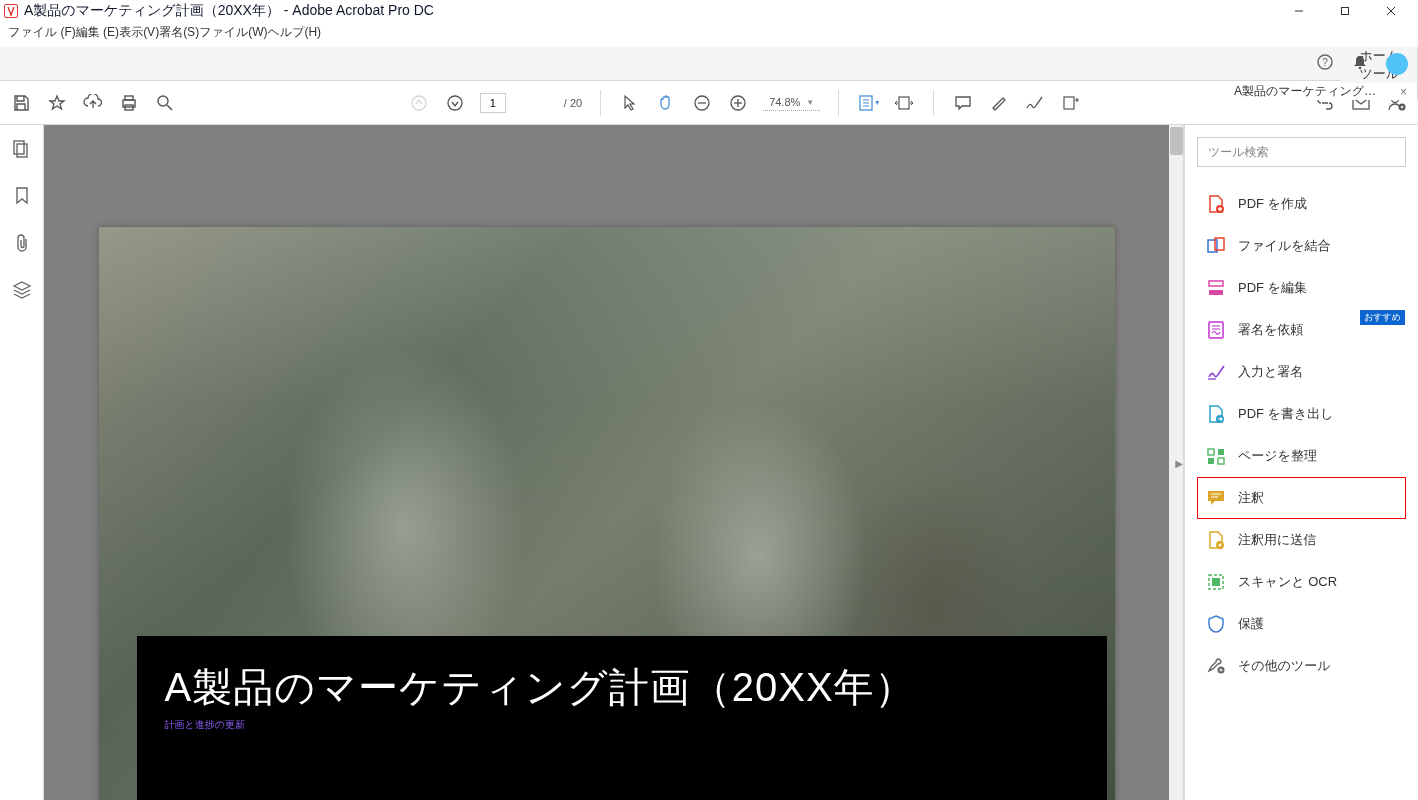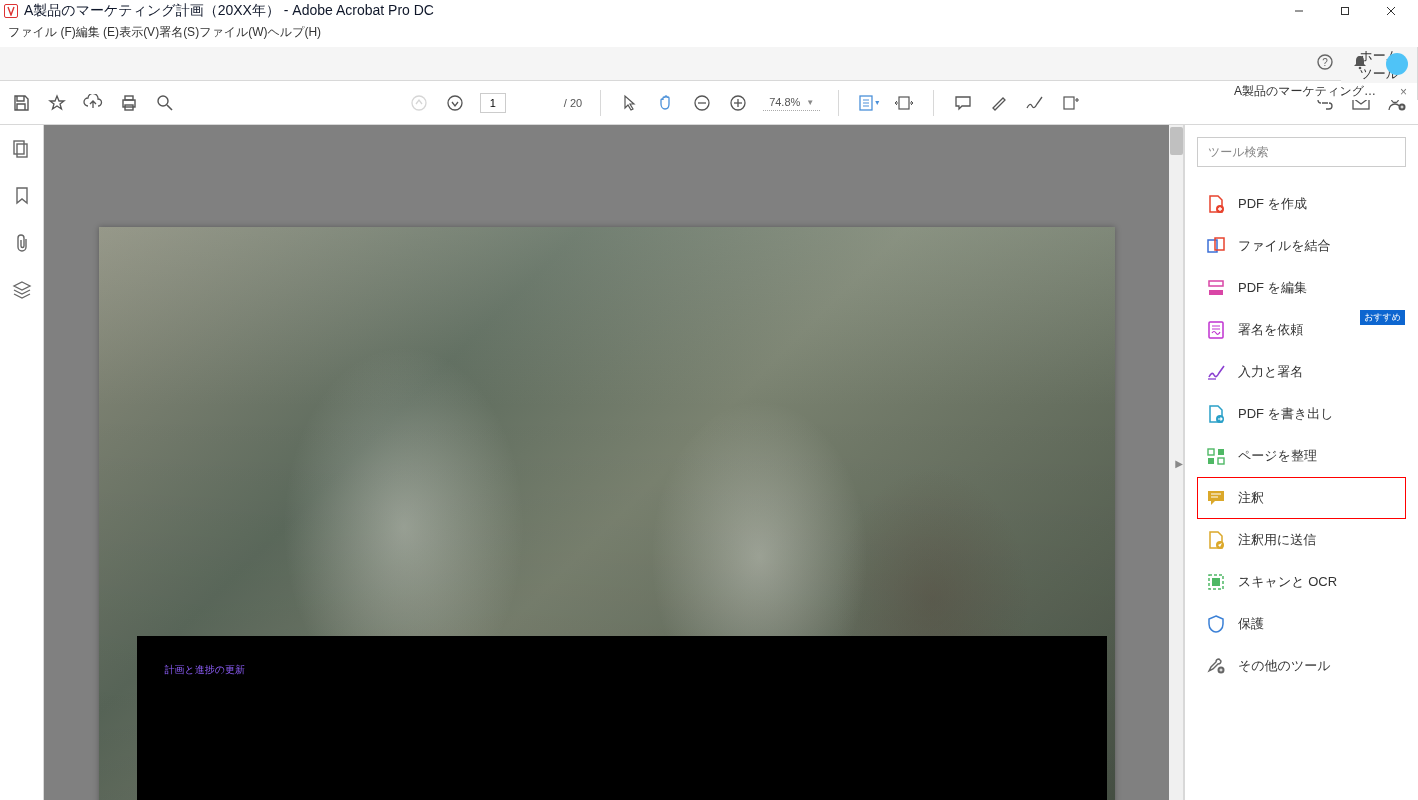--- a/index.html
+++ b/index.html
@@ -290,20 +290,21 @@
           <path d="M10 2 L18 6 L10 10 L2 6 Z M2 10 L10 14 L18 10 M2 14 L10 18 L18 14" fill="none" stroke="#666" stroke-width="1.3"></path>
         </svg></div>
   </div>
 
   <div class="viewer-wrap">
     <div class="pane-toggle-left">◀</div>
     <div class="viewer-main">
       <div class="doc-page">
         <div class="doc-photo-overlay"></div>
         <div class="doc-title-box">
+          <div class="doc-title-text">A製品のマーケティング計画（20XX年）</div>
           <div class="doc-subtitle-text">計画と進捗の更新</div>
         </div>
       </div>
     </div>
     <div class="scrollbar-v">
       <div class="thumb"></div>
       <div class="track"></div>
     </div>
     <div class="pane-toggle-right">▶</div>
   </div>

